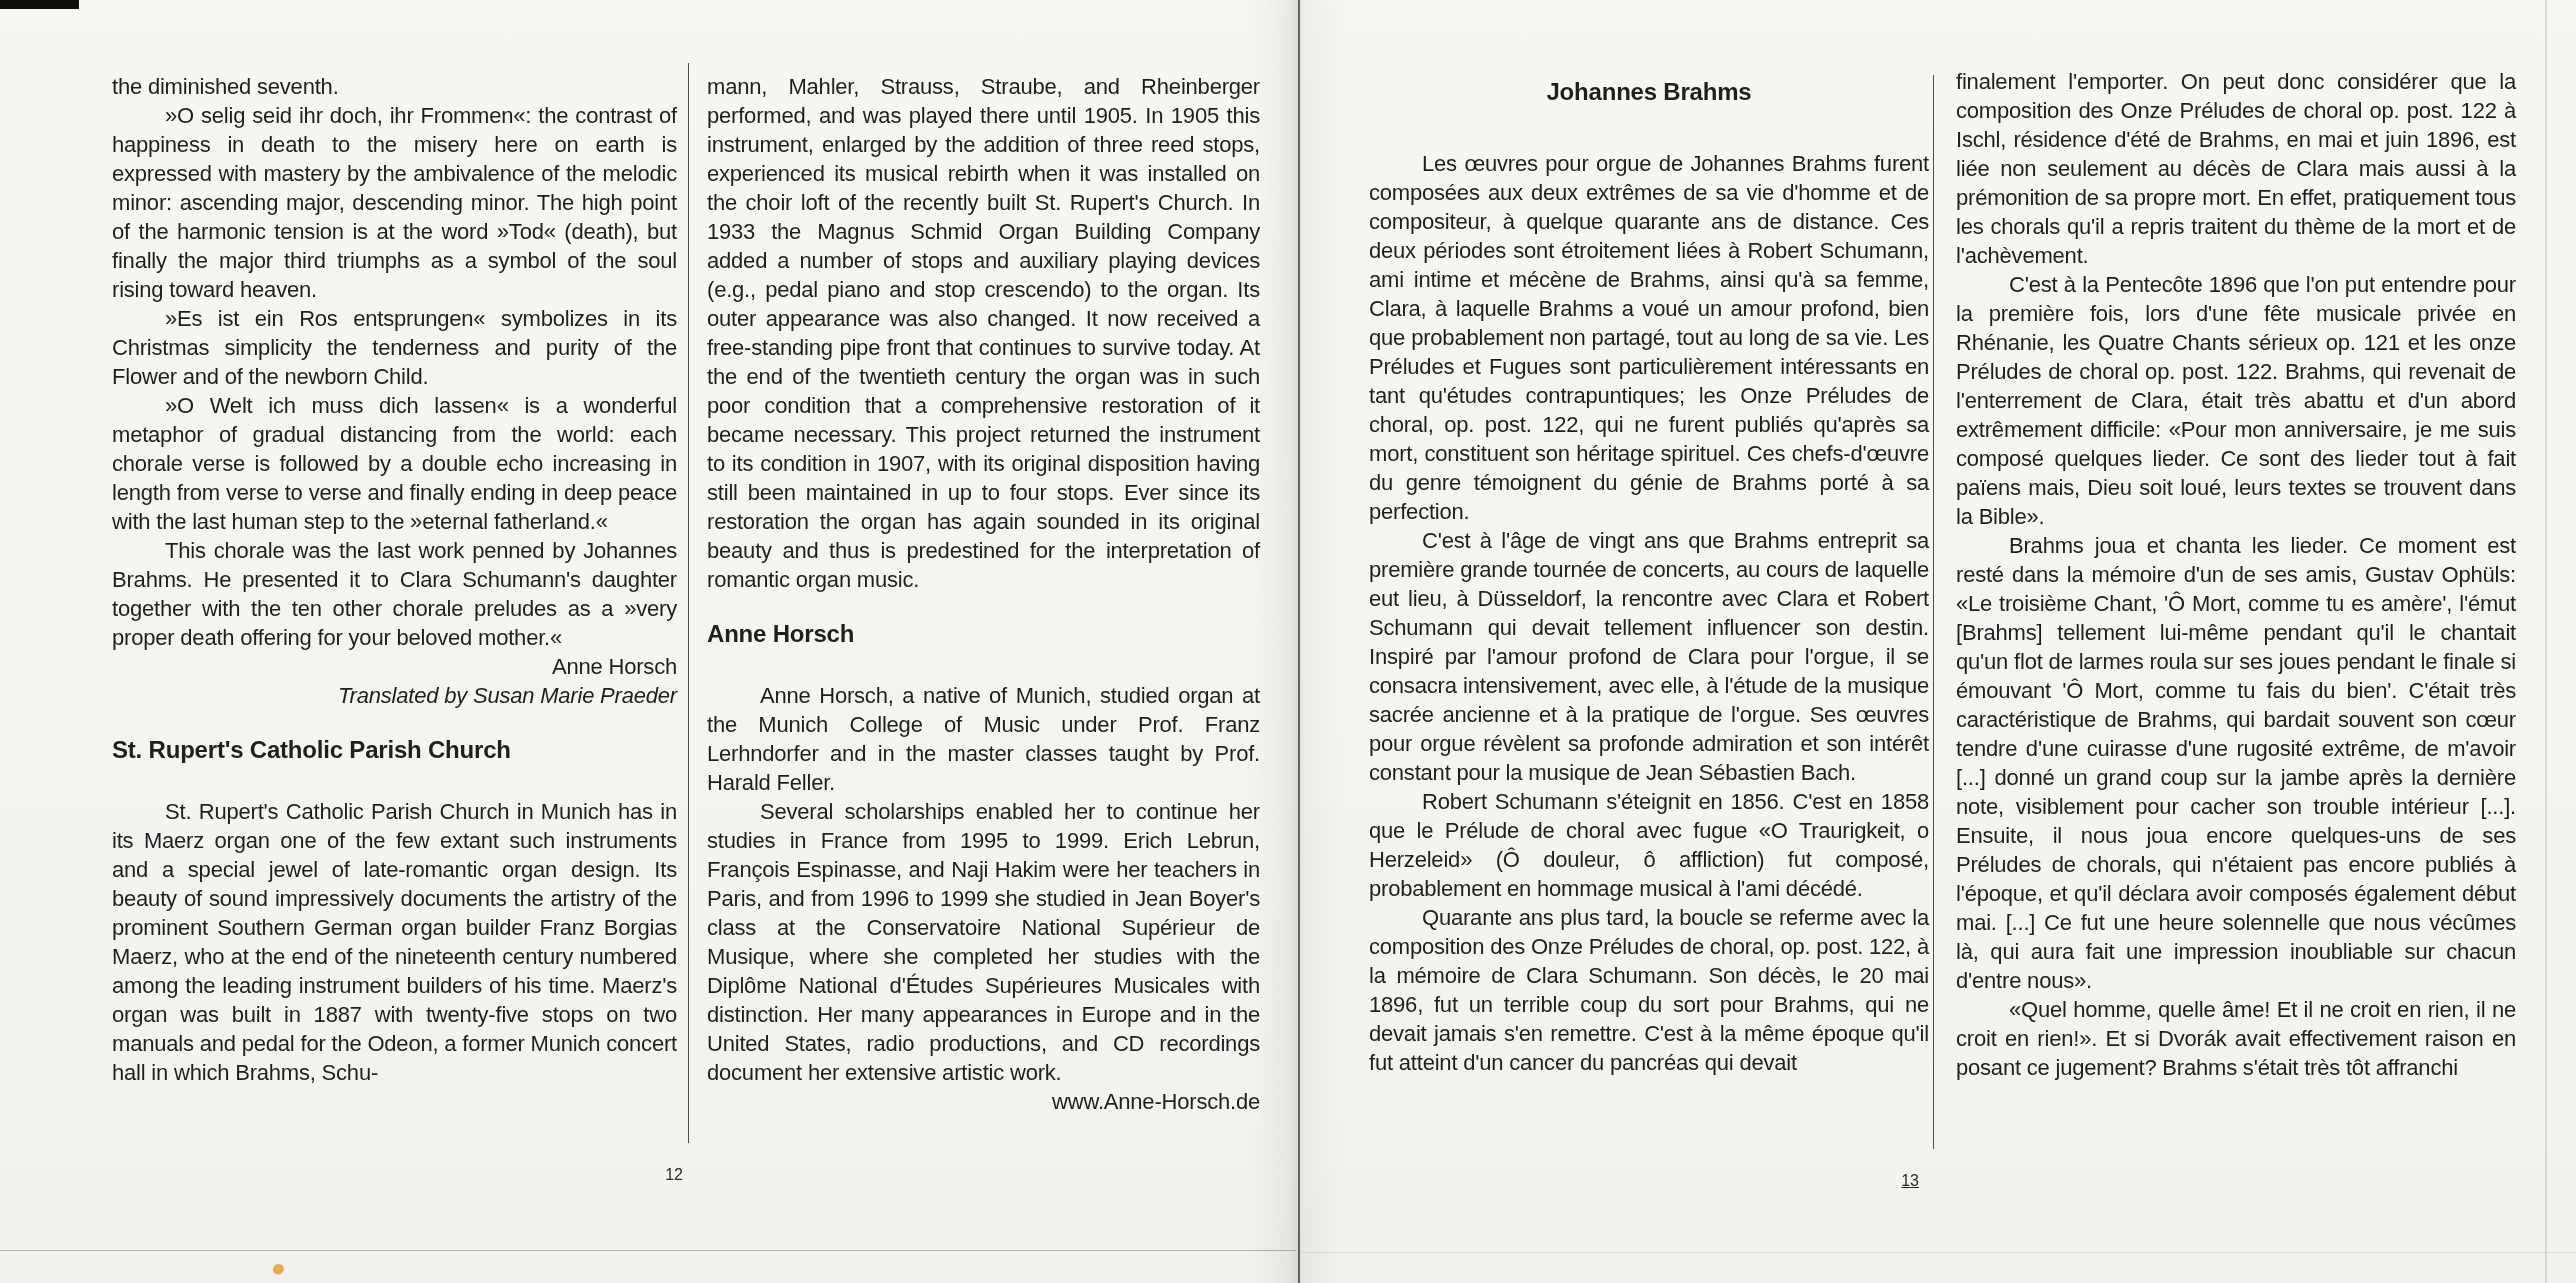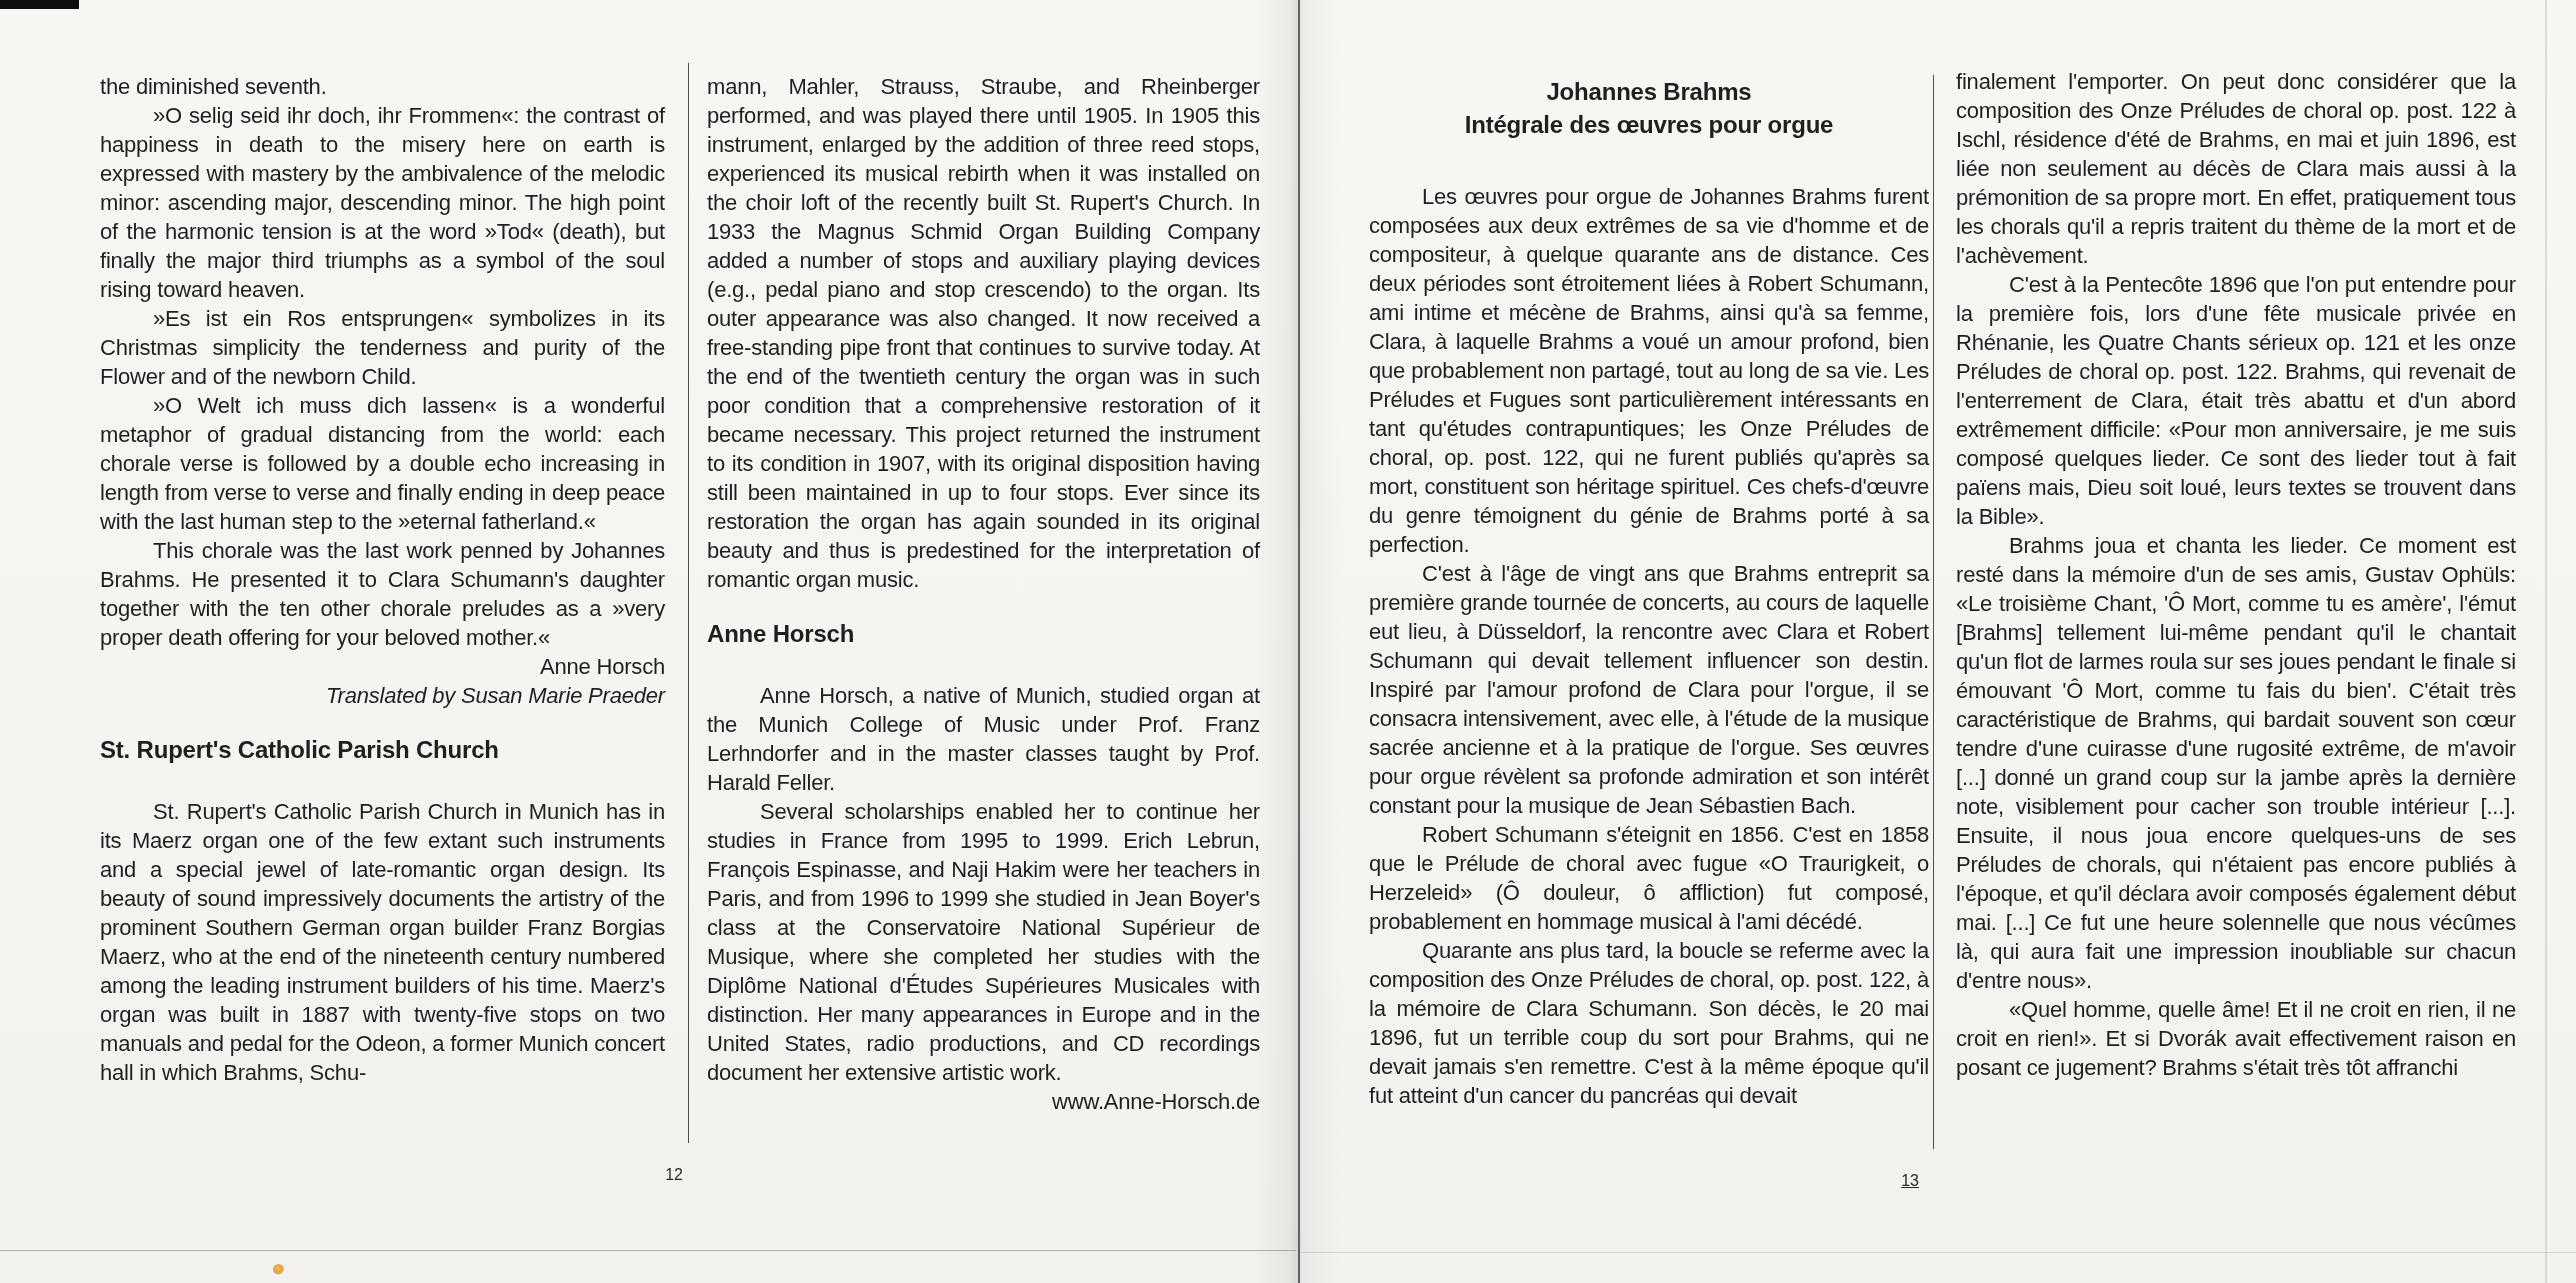--- a/index.html
+++ b/index.html
@@ -46,21 +46,21 @@
   .accent-dot{
     position:absolute;left:273px;top:1264px;width:11.3px;height:11.3px;border-radius:50%;
     background:radial-gradient(circle at 45% 40%,#f1b65c,#e1a245 55%,rgba(225,162,69,0) 78%);
   }
 </style>
 </head>
 <body>
 
 <div class="canvas">
 
-  <section class="col" style="left:100px;top:72px;width:565px;">
+  <section class="col" style="left:112px;top:72px;width:565px;">
     <p class="cont">the diminished seventh.</p>
     <p>»O selig seid ihr doch, ihr Frommen«: the contrast of happiness in death to the misery here on earth is expressed with mastery by the ambivalence of the melodic minor: ascending major, descending minor. The high point of the harmonic tension is at the word »Tod« (death), but finally the major third triumphs as a symbol of the soul rising toward heaven.</p>
     <p>»Es ist ein Ros entsprungen« symbolizes in its Christmas simplicity the tenderness and purity of the Flower and of the newborn Child.</p>
     <p>»O Welt ich muss dich lassen« is a wonderful metaphor of gradual distancing from the world: each chorale verse is followed by a double echo increasing in length from verse to verse and finally ending in deep peace with the last human step to the »eternal fatherland.«</p>
     <p>This chorale was the last work penned by Johannes Brahms. He presented it to Clara Schumann's daughter together with the ten other chorale preludes as a »very proper death offering for your beloved mother.«</p>
     <p class="credit">Anne Horsch</p>
     <p class="credit italic">Translated by Susan Marie Praeder</p>
     <h3>St. Rupert's Catholic Parish Church</h3>
     <p class="after-h">St. Rupert's Catholic Parish Church in Munich has in its Maerz organ one of the few extant such instruments and a special jewel of late-romantic organ design. Its beauty of sound impressively documents the artistry of the prominent Southern German organ builder Franz Borgias Maerz, who at the end of the nineteenth century numbered among the leading instrument builders of his time. Maerz's organ was built in 1887 with twenty-five stops on two manuals and pedal for the Odeon, a former Munich concert hall in which Brahms, Schu-</p>
   </section>
@@ -69,21 +69,20 @@
     <p class="cont">mann, Mahler, Strauss, Straube, and Rheinberger performed, and was played there until 1905. In 1905 this instrument, enlarged by the addition of three reed stops, experienced its musical rebirth when it was installed on the choir loft of the recently built St. Rupert's Church. In 1933 the Magnus Schmid Organ Building Company added a number of stops and auxiliary playing devices (e.g., pedal piano and stop crescendo) to the organ. Its outer appearance was also changed. It now received a free-standing pipe front that continues to survive today. At the end of the twentieth century the organ was in such poor condition that a comprehensive restoration of it became necessary. This project returned the instrument to its condition in 1907, with its original disposition having still been maintained in up to four stops. Ever since its restoration the organ has again sounded in its original beauty and thus is predestined for the interpretation of romantic organ music.</p>
     <h3>Anne Horsch</h3>
     <p class="after-h">Anne Horsch, a native of Munich, studied organ at the Munich College of Music under Prof. Franz Lerhndorfer and in the master classes taught by Prof. Harald Feller.</p>
     <p>Several scholarships enabled her to continue her studies in France from 1995 to 1999. Erich Lebrun, François Espinasse, and Naji Hakim were her teachers in Paris, and from 1996 to 1999 she studied in Jean Boyer's class at the Conservatoire National Supérieur de Musique, where she completed her studies with the Diplôme National d'Études Supérieures Musicales with distinction. Her many appearances in Europe and in the United States, radio productions, and CD recordings document her extensive artistic work.</p>
     <p class="weblink">www.Anne-Horsch.de</p>
   </section>
 
   <section class="col" style="left:1369px;top:75px;width:560px;">
     <div class="headingblock">
       <h2>Johannes Brahms</h2>
-      <h2>Intégrale des œuvres pour orgue</h2>
     </div>
     <p>Les œuvres pour orgue de Johannes Brahms furent composées aux deux extrêmes de sa vie d'homme et de compositeur, à quelque quarante ans de distance. Ces deux périodes sont étroitement liées à Robert Schumann, ami intime et mécène de Brahms, ainsi qu'à sa femme, Clara, à laquelle Brahms a voué un amour profond, bien que probablement non partagé, tout au long de sa vie. Les Préludes et Fugues sont particulièrement intéressants en tant qu'études contrapuntiques; les Onze Préludes de choral, op. post. 122, qui ne furent publiés qu'après sa mort, constituent son héritage spirituel. Ces chefs-d'œuvre du genre témoignent du génie de Brahms porté à sa perfection.</p>
     <p>C'est à l'âge de vingt ans que Brahms entreprit sa première grande tournée de concerts, au cours de laquelle eut lieu, à Düsseldorf, la rencontre avec Clara et Robert Schumann qui devait tellement influencer son destin. Inspiré par l'amour profond de Clara pour l'orgue, il se consacra intensivement, avec elle, à l'étude de la musique sacrée ancienne et à la pratique de l'orgue. Ses œuvres pour orgue révèlent sa profonde admiration et son intérêt constant pour la musique de Jean Sébastien Bach.</p>
     <p>Robert Schumann s'éteignit en 1856. C'est en 1858 que le Prélude de choral avec fugue «O Traurigkeit, o Herzeleid» (Ô douleur, ô affliction) fut composé, probablement en hommage musical à l'ami décédé.</p>
     <p>Quarante ans plus tard, la boucle se referme avec la composition des Onze Préludes de choral, op. post. 122, à la mémoire de Clara Schumann. Son décès, le 20 mai 1896, fut un terrible coup du sort pour Brahms, qui ne devait jamais s'en remettre. C'est à la même époque qu'il fut atteint d'un cancer du pancréas qui devait</p>
   </section>
 
   <section class="col" style="left:1956px;top:67px;width:560px;">
     <p class="cont">finalement l'emporter. On peut donc considérer que la composition des Onze Préludes de choral op. post. 122 à Ischl, résidence d'été de Brahms, en mai et juin 1896, est liée non seulement au décès de Clara mais aussi à la prémonition de sa propre mort. En effet, pratiquement tous les chorals qu'il a repris traitent du thème de la mort et de l'achèvement.</p>
     <p>C'est à la Pentecôte 1896 que l'on put entendre pour la première fois, lors d'une fête musicale privée en Rhénanie, les Quatre Chants sérieux op. 121 et les onze Préludes de choral op. post. 122. Brahms, qui revenait de l'enterrement de Clara, était très abattu et d'un abord extrêmement difficile: «Pour mon anniversaire, je me suis composé quelques lieder. Ce sont des lieder tout à fait païens mais, Dieu soit loué, leurs textes se trouvent dans la Bible».</p>

